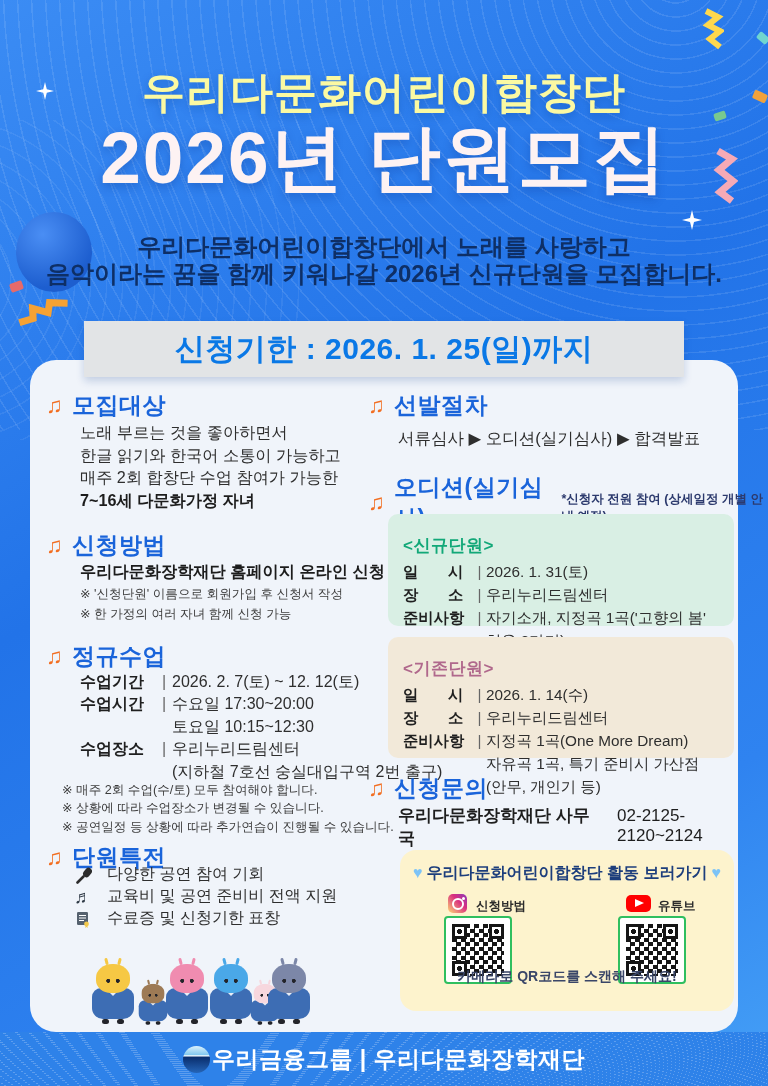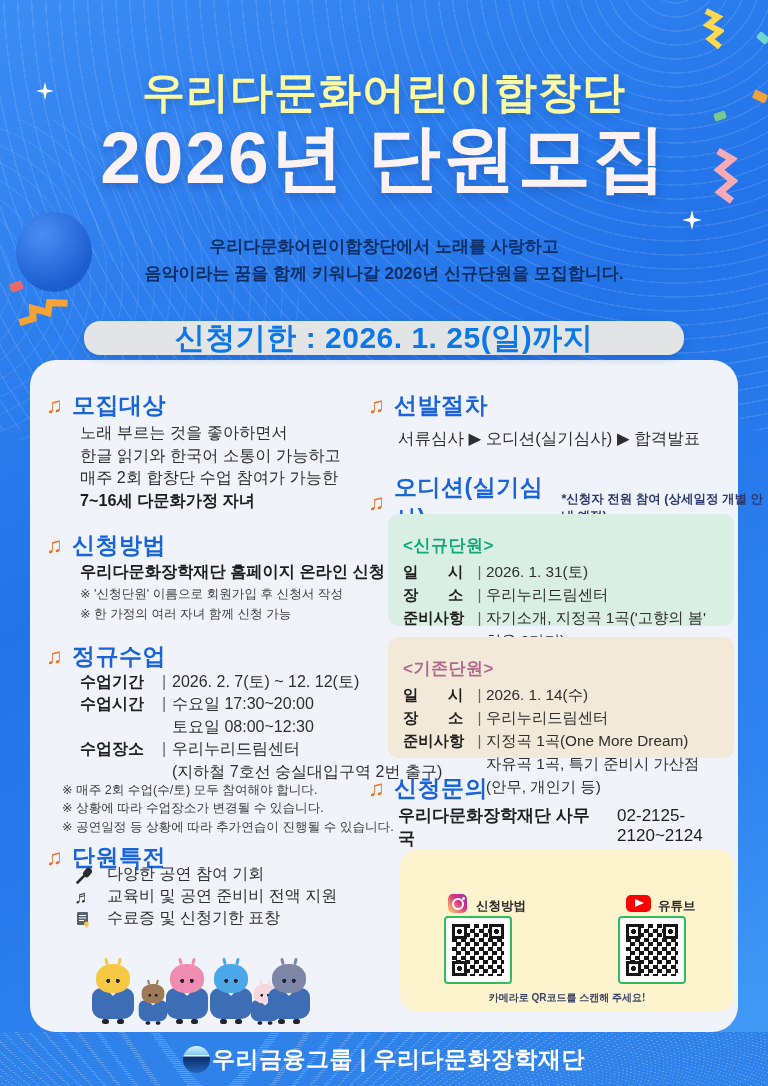--- a/index.html
+++ b/index.html
@@ -17,23 +17,23 @@
   .chip{position:absolute;border-radius:2px}
   .balloon{position:absolute;left:16px;top:212px;width:76px;height:80px;border-radius:50%;
     background:radial-gradient(circle at 35% 28%,#4a8ef4,#1d5ecf 70%)}
   .squig{position:absolute}
 
   
   .t1{position:absolute;top:64px;width:100%;text-align:center;font-size:43px;font-weight:800;letter-spacing:1px;
     color:#fbf9a2;text-shadow:0 3px 8px rgba(10,60,150,.35)}
   .t2{position:absolute;top:110px;width:100%;text-align:center;font-size:73px;font-weight:800;letter-spacing:2px;
     color:#fdf2f3;text-shadow:0 4px 10px rgba(10,50,140,.30)}
-  .sub{position:absolute;top:233px;width:100%;text-align:center;font-size:17px;font-weight:700;
+  .sub{position:absolute;top:233px;width:100%;text-align:center;font-size:24px;font-weight:700;
     color:#0e2f66;line-height:27px}
-  .banner{position:absolute;top:321px;left:84px;width:600px;height:34px;border-radius:16px;background:#e2e4e6;
+  .banner{position:absolute;top:321px;left:84px;width:600px;height:56px;border-radius:0;background:#e2e4e6;
     display:flex;align-items:center;justify-content:center;box-shadow:0 4px 8px rgba(15,60,140,.20);z-index:3;
     font-size:30px;font-weight:800;color:#0a78e6;letter-spacing:.5px}
 
   
   .panel{position:absolute;left:30px;top:360px;width:708px;height:672px;border-radius:26px;background:#f0f4fa;z-index:1}
   .abs{position:absolute;z-index:2}
 
   .sh{display:flex;align-items:center;gap:9px;font-weight:800;font-size:23px;color:#1a64da;letter-spacing:.5px}
   .sh .nt{color:#f26e21;font-size:22px;font-weight:700}
   .aud-note{font-size:12.5px;font-weight:700;color:#2c3a6d;margin-left:7px;padding-top:9px;letter-spacing:0}
@@ -72,21 +72,21 @@
   .sns-label{position:absolute;font-size:12.5px;font-weight:800;color:#2b2b2b}
   .ig{position:absolute;width:19px;height:19px;border-radius:5px;background:linear-gradient(45deg,#feda75,#d92e7f 60%,#8a3ab9)}
   .ig::before{content:"";position:absolute;inset:3.5px;border:2px solid #fff;border-radius:50%}
   .ig::after{content:"";position:absolute;top:2.5px;right:2.5px;width:3px;height:3px;background:#fff;border-radius:50%}
   .yt{position:absolute;width:25px;height:17px;background:#f00;border-radius:5px}
   .yt::before{content:"";position:absolute;left:9px;top:4px;border-left:9px solid #fff;border-top:4.5px solid transparent;border-bottom:4.5px solid transparent}
   .qr{position:absolute;width:68px;height:68px;background:#fff;border:2px solid #2fbf5f;border-radius:4px;padding:6px}
   .qr .mesh{width:100%;height:100%;background:repeating-conic-gradient(#161616 0% 25%,#ffffff 0% 50%);background-size:9px 9px}
   .qf{position:absolute;width:15px;height:15px;border:3px solid #161616;background:radial-gradient(#161616 2.6px,#fff 0)}
   .qf.tl{left:6px;top:6px}.qf.tr{right:6px;top:6px}.qf.bl{left:6px;bottom:6px}
-  .qr-caption{position:absolute;bottom:6px;width:100%;text-align:center;font-size:10px;font-weight:800;color:#3a4668}
+  .qr-caption{position:absolute;bottom:25px;width:100%;text-align:center;font-size:14px;font-weight:800;color:#3a4668}
 
   
   .mascots{position:absolute;left:92px;top:950px;width:218px;height:80px;z-index:2}
   .mascot{position:absolute;bottom:4px;width:42px;height:62px}
   .m-head{position:relative;width:34px;height:29px;margin:0 auto;border-radius:48% 48% 44% 44%;z-index:2;
     background:radial-gradient(circle at 36% 58%,#23242a 1.7px,transparent 2.3px),
                radial-gradient(circle at 64% 58%,#23242a 1.7px,transparent 2.3px),var(--c)}
   .m-head::before,.m-head::after{content:"";position:absolute;top:-6px;width:3px;height:7px;border-radius:2px;background:var(--c)}
   .m-head::before{left:9px;transform:rotate(-14deg)}
   .m-head::after{right:9px;transform:rotate(14deg)}
@@ -179,21 +179,21 @@
         <span class="val">2026. 2. 7(토) ~ 12. 12(토)</span>
       </div>
     <div class="crow">
         <span class="lbl">수업시간</span>
         <span class="sep">|</span>
         <span class="val">수요일 17:30~20:00</span>
       </div>
     <div class="crow">
         <span class="lbl"></span>
         <span class="sep"></span>
-        <span class="val">토요일 08:00~12:30</span>
+        <span class="val">토요일 10:15~12:30</span>
       </div>
     <div class="crow">
         <span class="lbl">수업장소</span>
         <span class="sep">|</span>
         <span class="val">우리누리드림센터</span>
       </div>
     <div class="crow">
         <span class="lbl"></span>
         <span class="sep"></span>
         <span class="val">(지하철 7호선 숭실대입구역 2번 출구)</span>
@@ -322,20 +322,23 @@
   <div class="abs sh" style="left:368px;top:773px">
     <span class="nt">♫</span>
     <span>신청문의</span>
   </div>
   <div class="abs contact-line" style="left:398px;top:804px">
     <span class="office">우리다문화장학재단 사무국</span>
     <span>02-2125-2120~2124</span>
   </div>
 
   <div class="social">
+    <div class="social-title">
+      <span class="hrt">♥</span><span>우리다문화어린이합창단 활동 보러가기</span><span class="hrt">♥</span>
+    </div>
     <div class="ig" style="left:48px;top:44px"></div>
     <div class="sns-label" style="left:76px;top:48px">신청방법</div>
     <div class="yt" style="left:226px;top:45px"></div>
     <div class="sns-label" style="left:258px;top:48px">유튜브</div>
     <div class="qr" style="left:44px;top:66px">
         <div class="mesh"></div>
         <div class="qf tl"></div>
         <div class="qf tr"></div>
         <div class="qf bl"></div>
       </div>

